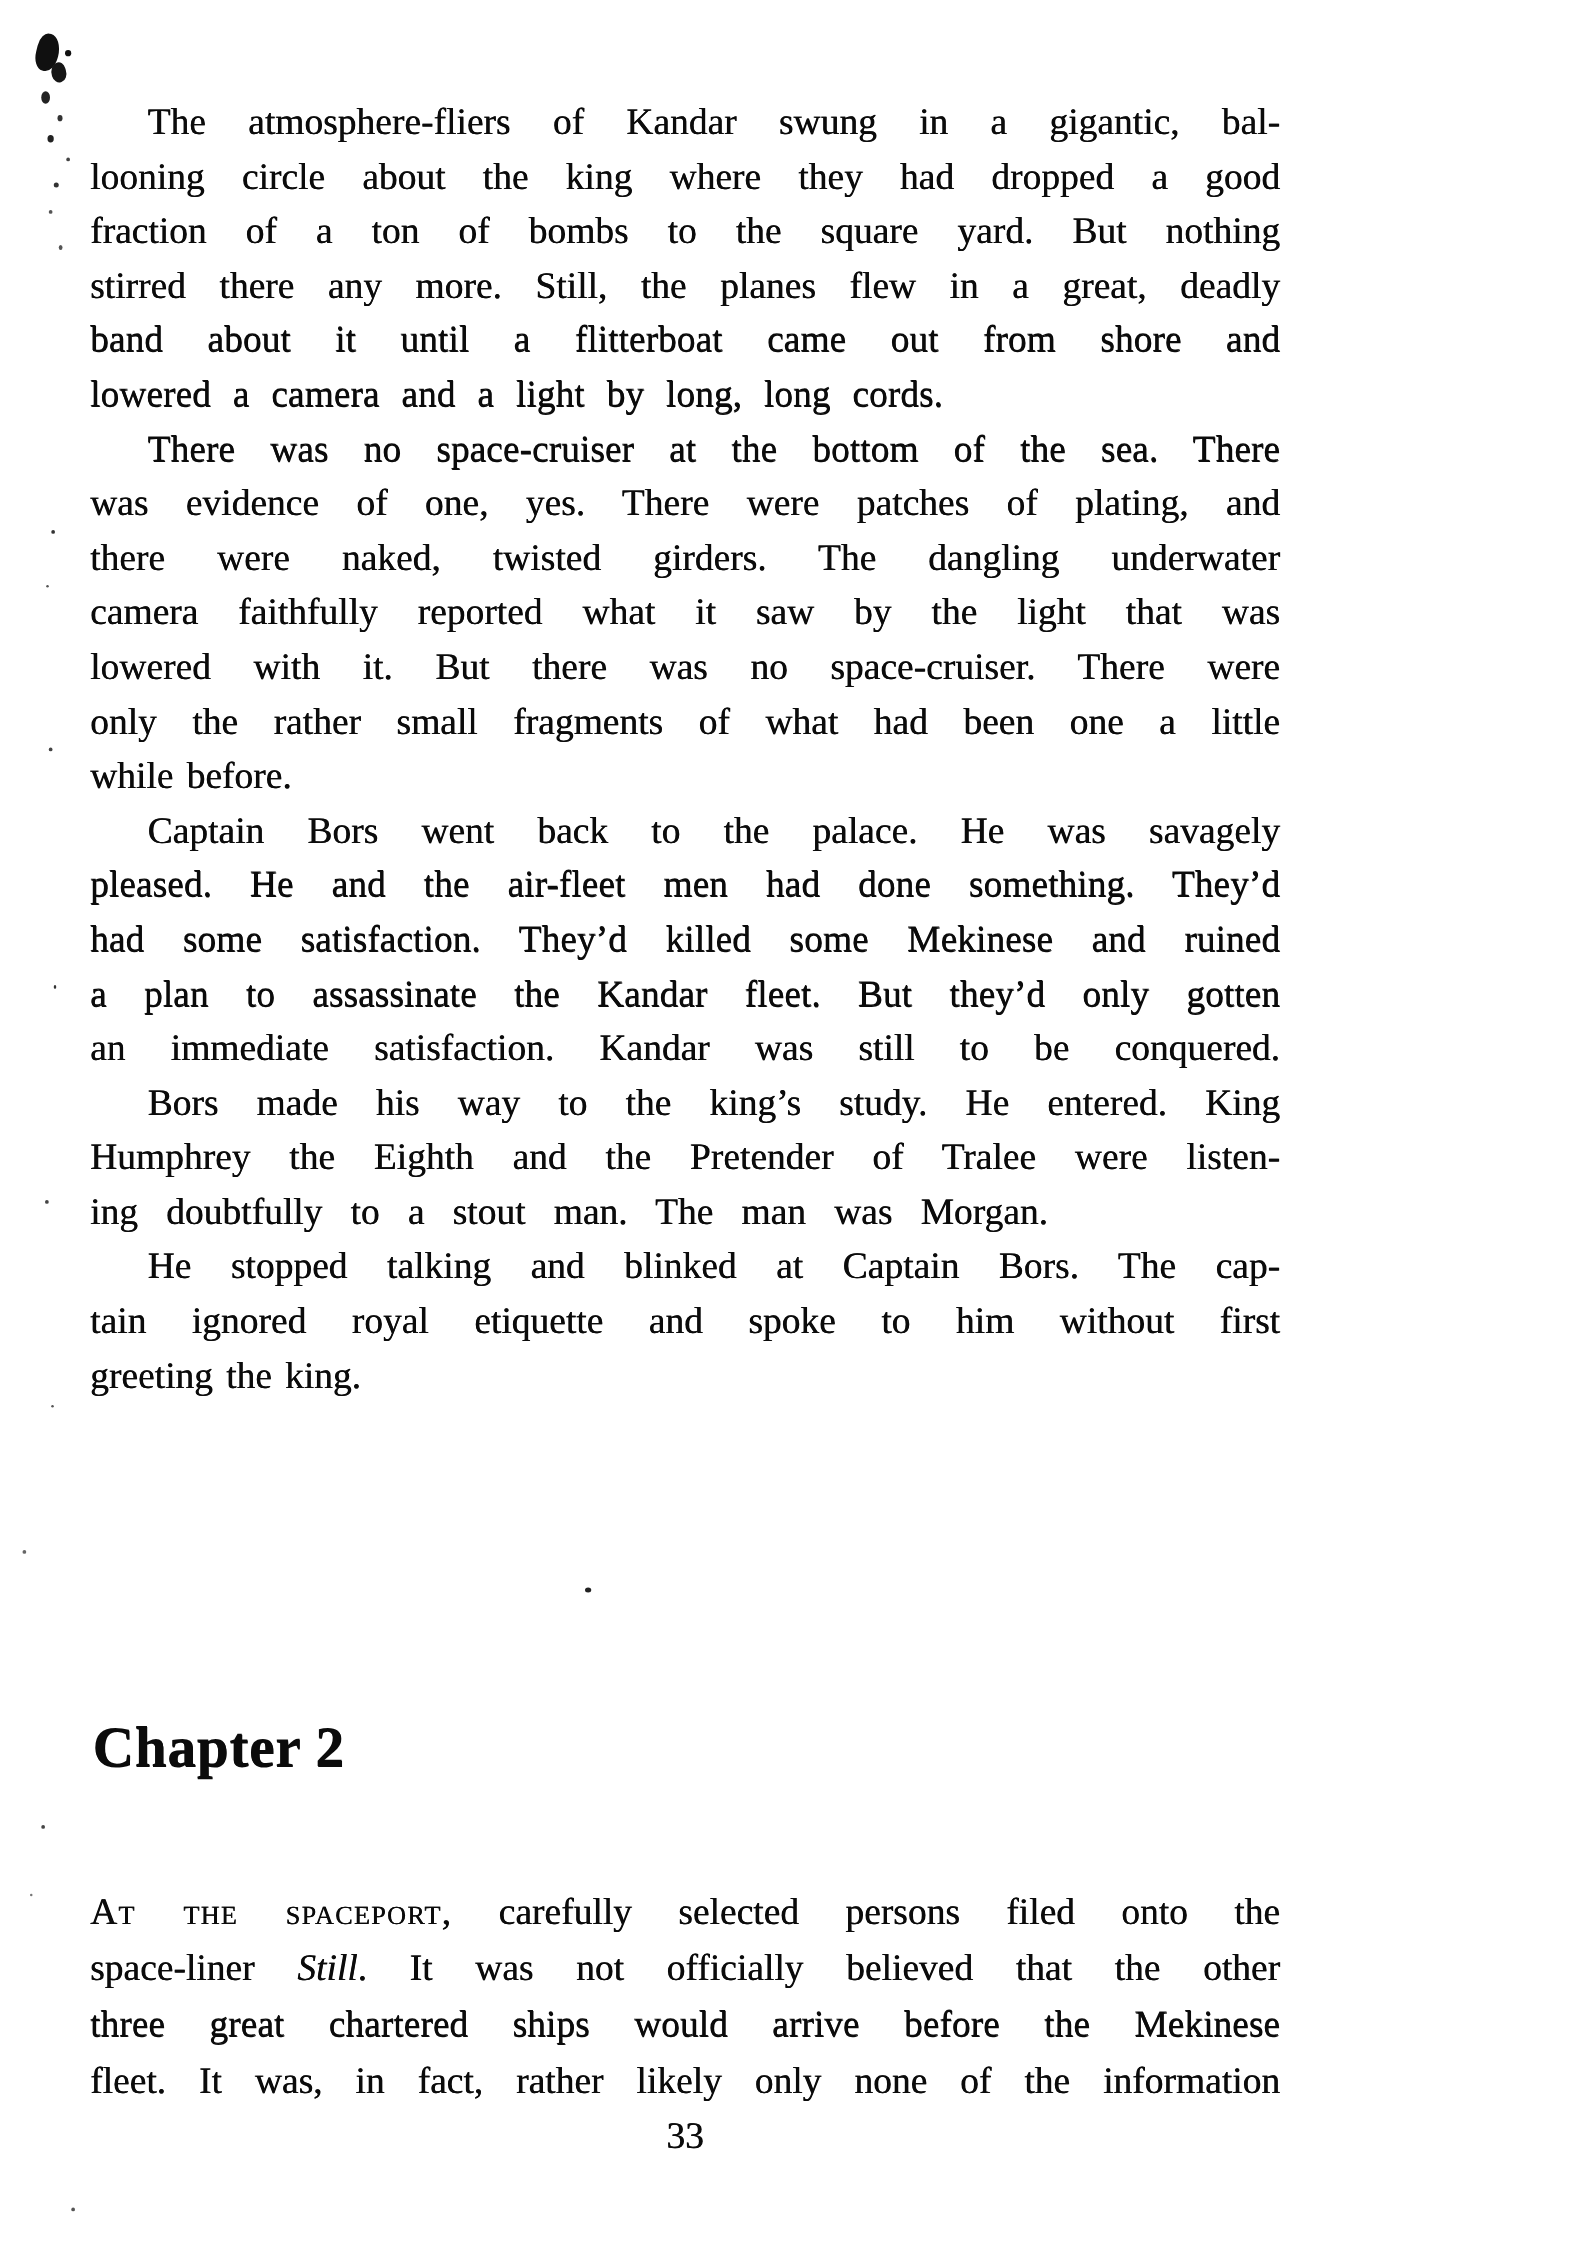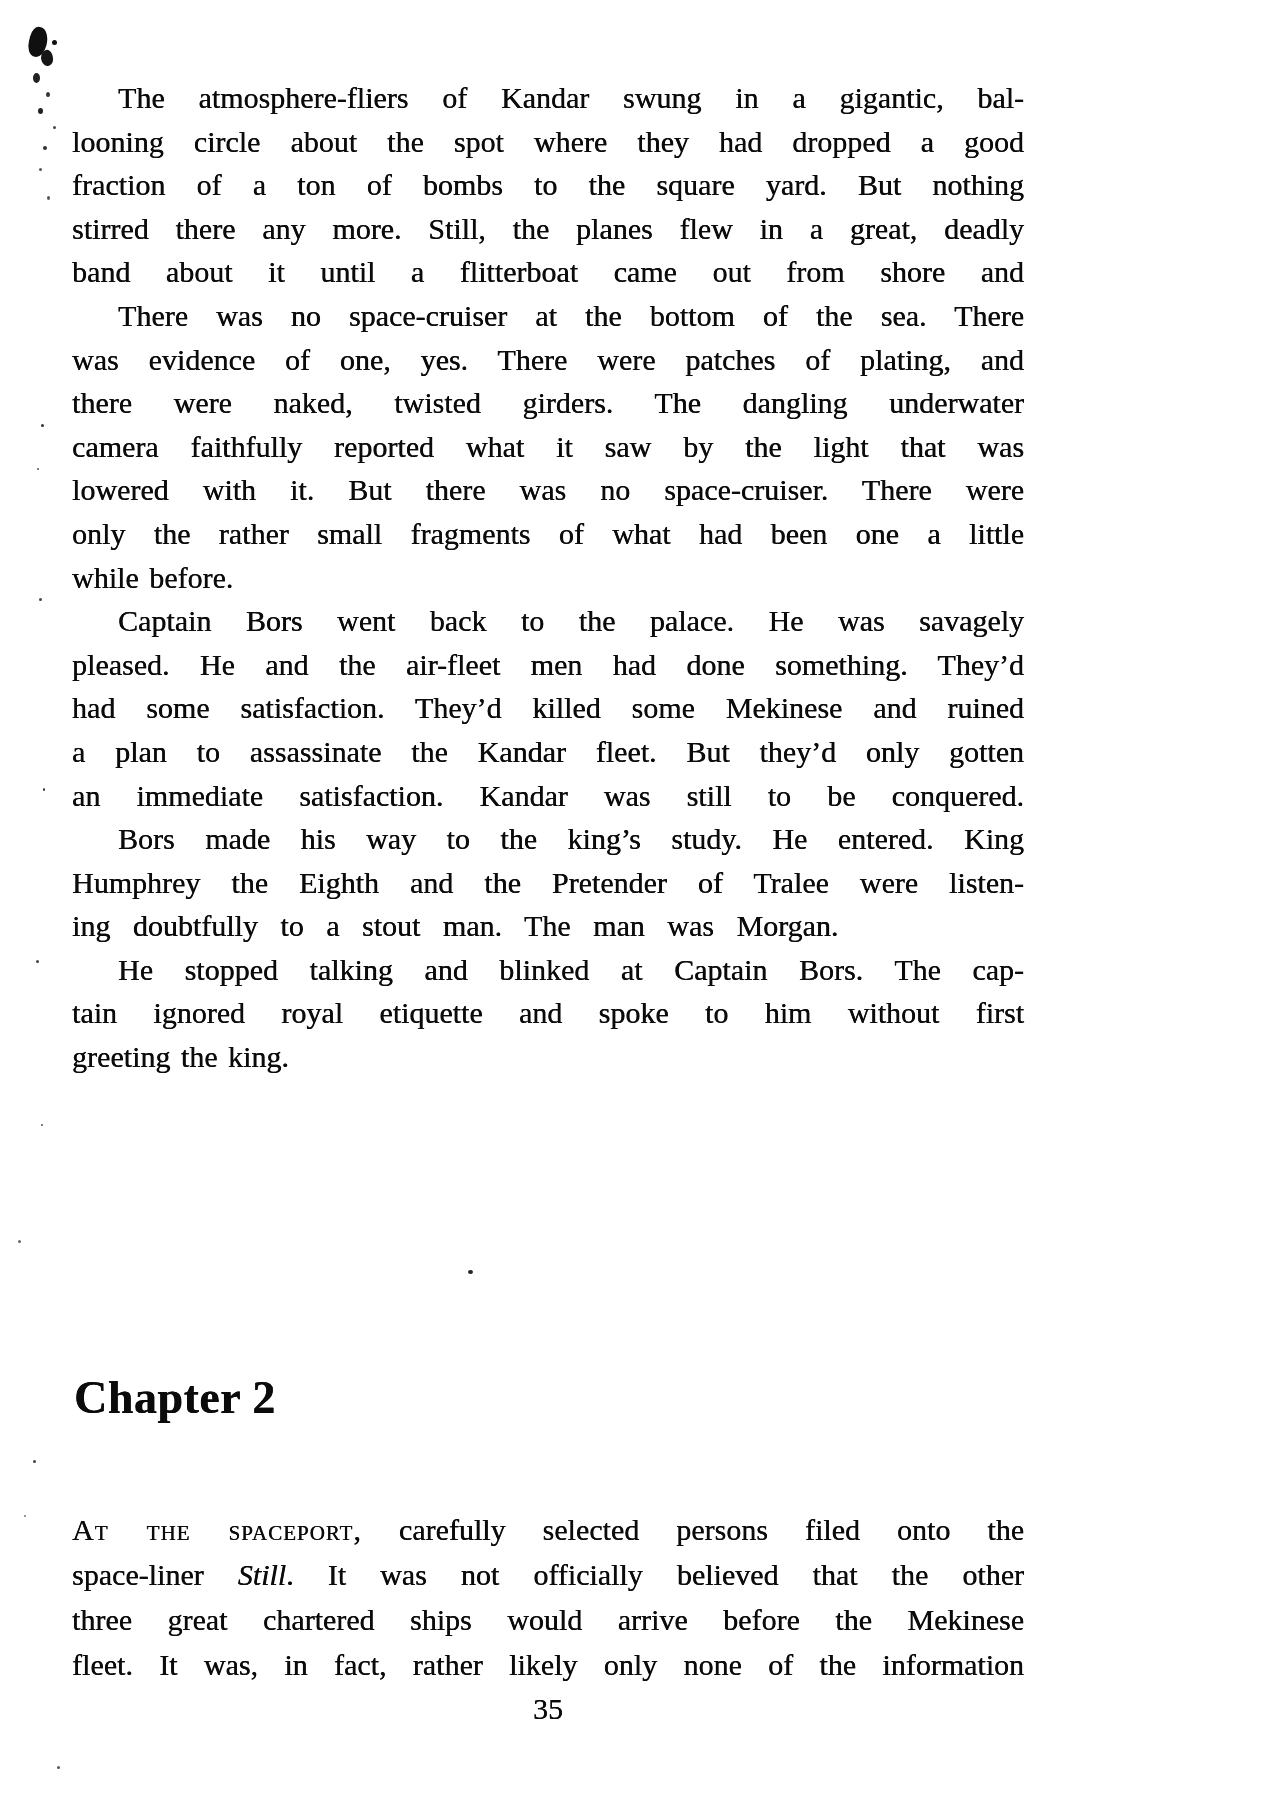--- a/index.html
+++ b/index.html
@@ -49,24 +49,25 @@
 </style>
 </head>
 <body>
 
 <div class="page">
 
   <div class="column ink">
 
     <div>
       <div class="ln first">The atmosphere-fliers of Kandar swung in a gigantic, bal-</div>
-      <div class="ln">looning circle about the spot where they had dropped a good</div>
+      <div class="ln">looning circle about the king where they had dropped a good</div>
       <div class="ln">fraction of a ton of bombs to the square yard. But nothing</div>
       <div class="ln">stirred there any more. Still, the planes flew in a great, deadly</div>
       <div class="ln">band about it until a flitterboat came out from shore and</div>
+      <div class="ln last sp10">lowered a camera and a light by long, long cords.</div>
     </div>
 
     <div>
       <div class="ln first">There was no space-cruiser at the bottom of the sea. There</div>
       <div class="ln">was evidence of one, yes. There were patches of plating, and</div>
       <div class="ln">there were naked, twisted girders. The dangling underwater</div>
       <div class="ln">camera faithfully reported what it saw by the light that was</div>
       <div class="ln">lowered with it. But there was no space-cruiser. There were</div>
       <div class="ln">only the rather small fragments of what had been one a little</div>
       <div class="ln last">while before.</div>
@@ -97,21 +98,21 @@
 
   <div class="chapter-heading ink">Chapter 2</div>
 
   <div class="section ink">
     <div class="ln"><span class="sc">At the spaceport,</span><span> carefully selected persons filed onto the</span></div>
     <div class="ln"><span>space-liner </span><span class="it">Still</span><span>. It was not officially believed that the other</span></div>
     <div class="ln">three great chartered ships would arrive before the Mekinese</div>
     <div class="ln">fleet. It was, in fact, rather likely only none of the information</div>
   </div>
 
-  <div class="page-number ink">35</div>
+  <div class="page-number ink">33</div>
 
   <div>
     <i class="speck" style="left:29px;top:27px;width:18px;height:30px;border-radius:42% 58% 50% 50%;transform:rotate(14deg);background:#101010"></i>
     <i class="speck" style="left:41px;top:50px;width:12px;height:16px;border-radius:60% 40% 55% 45%;transform:rotate(-18deg);background:#161616"></i>
     <i class="speck" style="left:33px;top:73px;width:7px;height:10px;background:#222"></i>
     <i class="speck" style="left:52px;top:40px;width:5px;height:5px;background:#111"></i>
     <i class="speck" style="left:46px;top:92px;width:4px;height:5px;background:#333"></i>
     <i class="speck" style="left:38px;top:108px;width:5px;height:6px;background:#222"></i>
     <i class="speck" style="left:53px;top:126px;width:3px;height:3px;background:#444"></i>
     <i class="speck" style="left:43px;top:146px;width:4px;height:4px;background:#333"></i>

